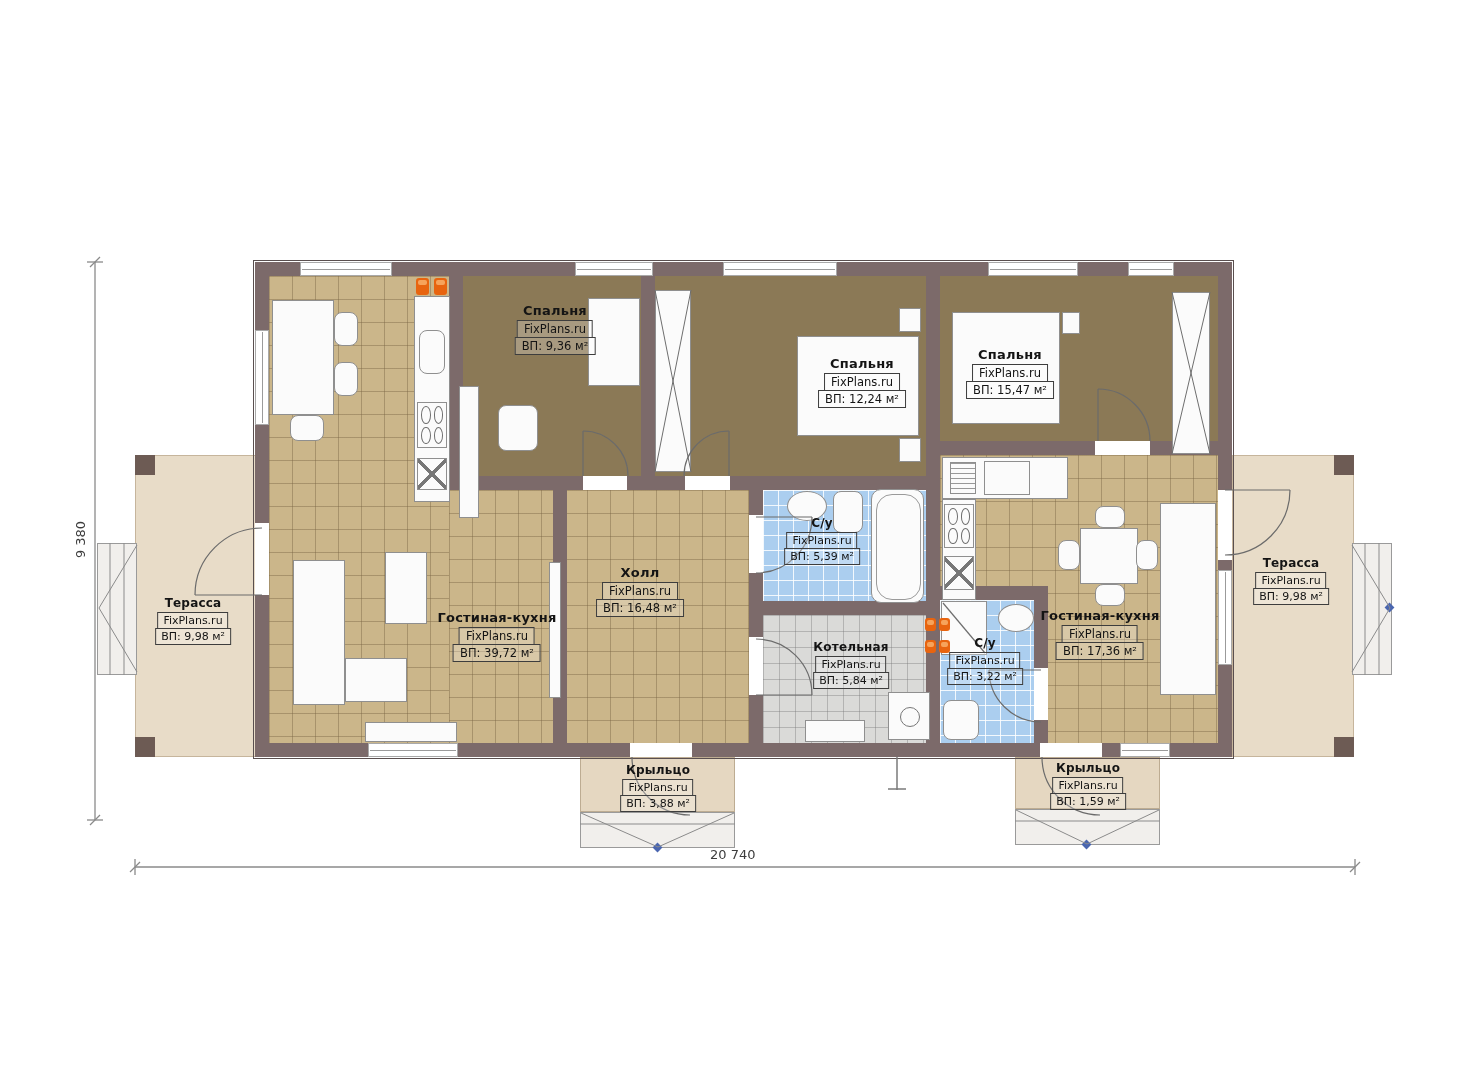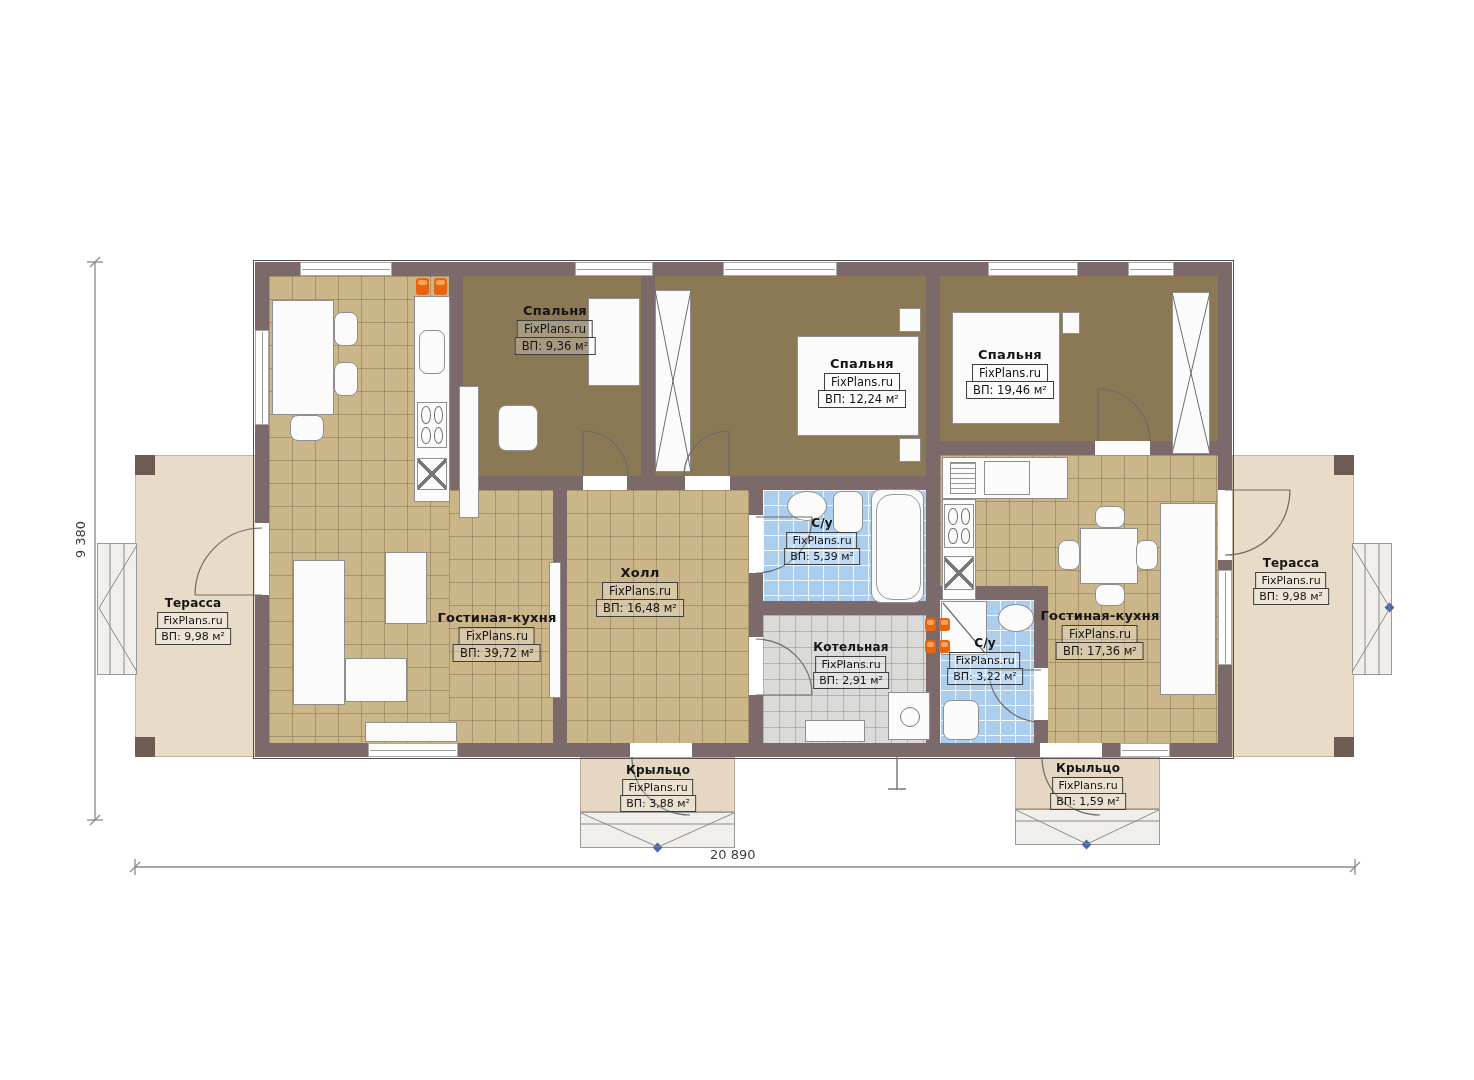--- a/index.html
+++ b/index.html
@@ -264,41 +264,41 @@
     <div class="lbox">ВП: 9,36 м²</div>
   </div>
   <div class="room-label" style="left:862px;top:356px;">
     <div class="rname">Спальня</div>
     <div class="lbox">FixPlans.ru</div>
     <div class="lbox">ВП: 12,24 м²</div>
   </div>
   <div class="room-label" style="left:1010px;top:347px;">
     <div class="rname">Спальня</div>
     <div class="lbox">FixPlans.ru</div>
-    <div class="lbox">ВП: 19,46 м²</div>
+    <div class="lbox">ВП: 15,47 м²</div>
   </div>
   <div class="room-label" style="left:640px;top:565px;">
     <div class="rname">Холл</div>
     <div class="lbox">FixPlans.ru</div>
     <div class="lbox">ВП: 16,48 м²</div>
   </div>
   <div class="room-label" style="left:497px;top:610px;">
     <div class="rname">Гостиная-кухня</div>
     <div class="lbox">FixPlans.ru</div>
     <div class="lbox">ВП: 39,72 м²</div>
   </div>
   <div class="room-label small" style="left:822px;top:516px;">
     <div class="rname">С/у</div>
     <div class="lbox">FixPlans.ru</div>
     <div class="lbox">ВП: 5,39 м²</div>
   </div>
   <div class="room-label small" style="left:851px;top:640px;">
     <div class="rname">Котельная</div>
     <div class="lbox">FixPlans.ru</div>
-    <div class="lbox">ВП: 2,91 м²</div>
+    <div class="lbox">ВП: 5,84 м²</div>
   </div>
   <div class="room-label small" style="left:985px;top:636px;">
     <div class="rname">С/у</div>
     <div class="lbox">FixPlans.ru</div>
     <div class="lbox">ВП: 3,22 м²</div>
   </div>
   <div class="room-label" style="left:1100px;top:608px;">
     <div class="rname">Гостиная-кухня</div>
     <div class="lbox">FixPlans.ru</div>
     <div class="lbox">ВП: 17,36 м²</div>
@@ -317,20 +317,20 @@
     <div class="rname">Крыльцо</div>
     <div class="lbox">FixPlans.ru</div>
     <div class="lbox">ВП: 3,88 м²</div>
   </div>
   <div class="room-label small" style="left:1088px;top:761px;">
     <div class="rname">Крыльцо</div>
     <div class="lbox">FixPlans.ru</div>
     <div class="lbox">ВП: 1,59 м²</div>
   </div>
 
-  <div class="dim" style="left:710px;top:847px;">20 890</div>
+  <div class="dim" style="left:710px;top:847px;">20 740</div>
   <div class="dim dim-v" style="left:62px;top:532px;">9 380</div>
 
   <div class="bluedot" style="left:654px;top:844px;"></div>
   <div class="bluedot" style="left:1083px;top:841px;"></div>
   <div class="bluedot" style="left:1386px;top:604px;"></div>
 
 </div>
 
 </body></html>

